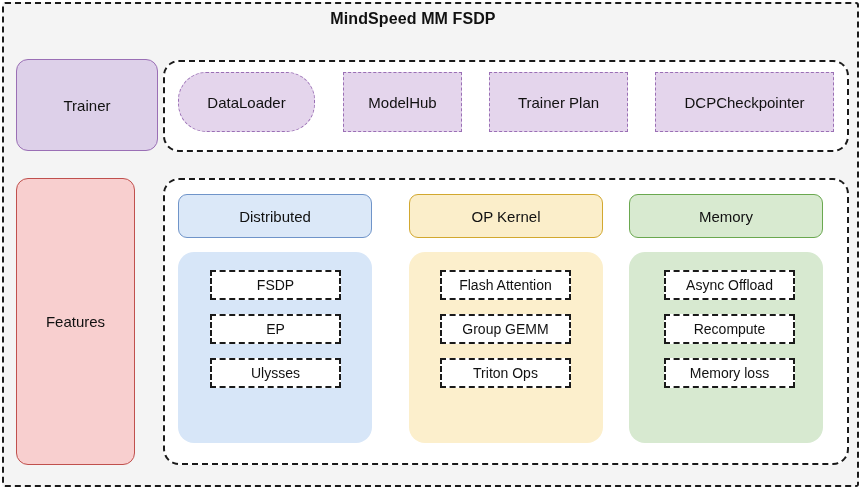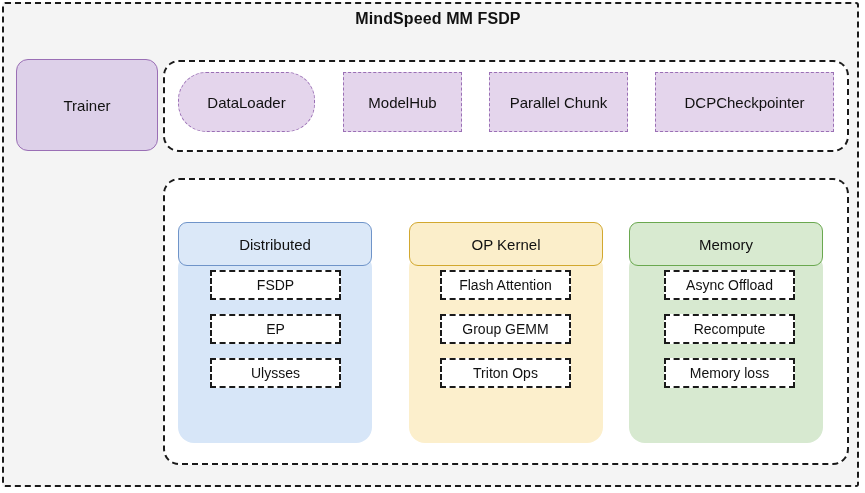--- a/index.html
+++ b/index.html
@@ -32,21 +32,20 @@
   .diagram-title {
     position: absolute;
     left: 0;
     top: 10px;
     width: 826px;
     text-align: center;
     font-size: 16px;
     font-weight: bold;
     color: #111111;
     letter-spacing: 0.1px;
-    padding-left: 25px;
   }
   
   .side-box {
     position: absolute;
     box-sizing: border-box;
     display: flex;
     align-items: center;
     justify-content: center;
     font-size: 15px;
     color: #111111;
@@ -115,21 +114,20 @@
     box-sizing: border-box;
     top: 194px;
     height: 44px;
     border-radius: 9px;
     display: flex;
     align-items: center;
     justify-content: center;
     font-size: 15px;
     color: #111111;
     white-space: nowrap;
-    margin-top: 28px;
   }
   
   .col-panel {
     position: absolute;
     box-sizing: border-box;
     top: 252px;
     height: 191px;
     border-radius: 16px;
   }
   .col-0-header, .col-0-panel { left: 178px; width: 194px; }
@@ -181,26 +179,29 @@
 
   <div class="group-dashed trainer-group"></div>
 
   <div class="comp-box comp-0">
     <span>DataLoader</span>
   </div>
   <div class="comp-box comp-1">
     <span>ModelHub</span>
   </div>
   <div class="comp-box comp-2">
-    <span>Parallel Chunk</span>
+    <span>Trainer Plan</span>
   </div>
   <div class="comp-box comp-3">
     <span>DCPCheckpointer</span>
   </div>
 
+  <div class="side-box features-box">
+    <span>Features</span>
+  </div>
 
   <div class="group-dashed features-group"></div>
 
   <div class="col-panel col-0-panel"></div>
   <div class="col-panel col-1-panel"></div>
   <div class="col-panel col-2-panel"></div>
 
   <div class="col-header col-0-header">
     <span>Distributed</span>
   </div>

